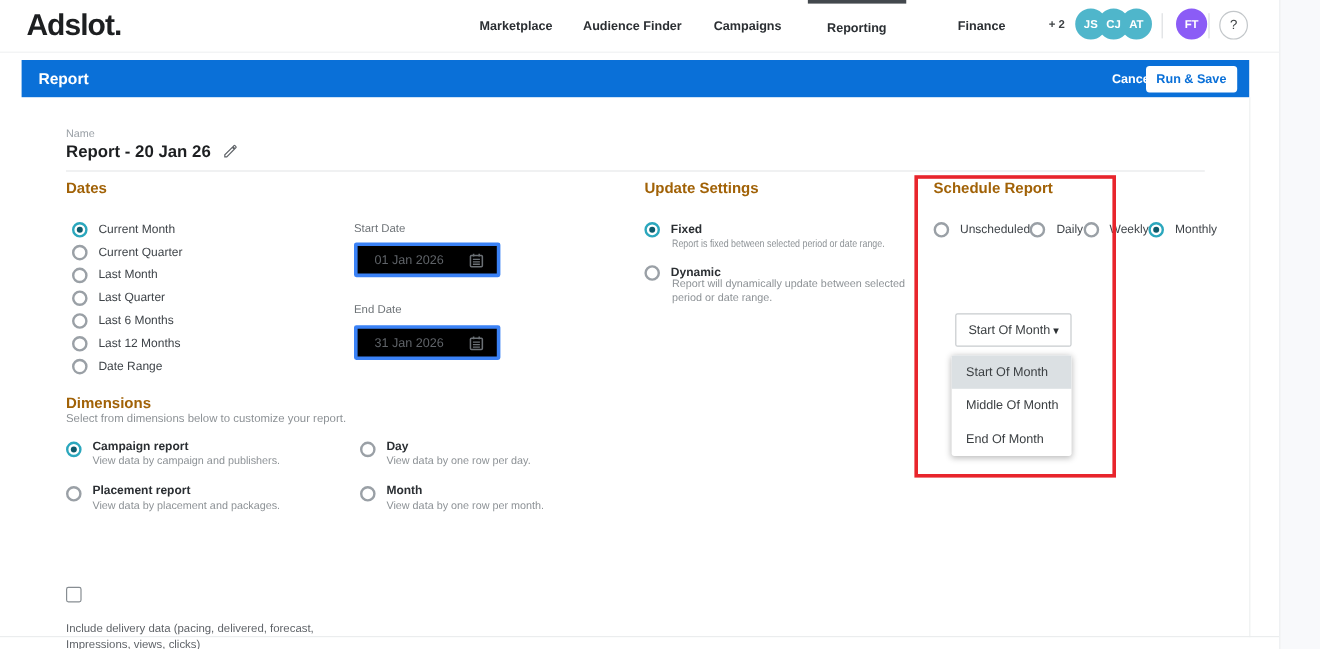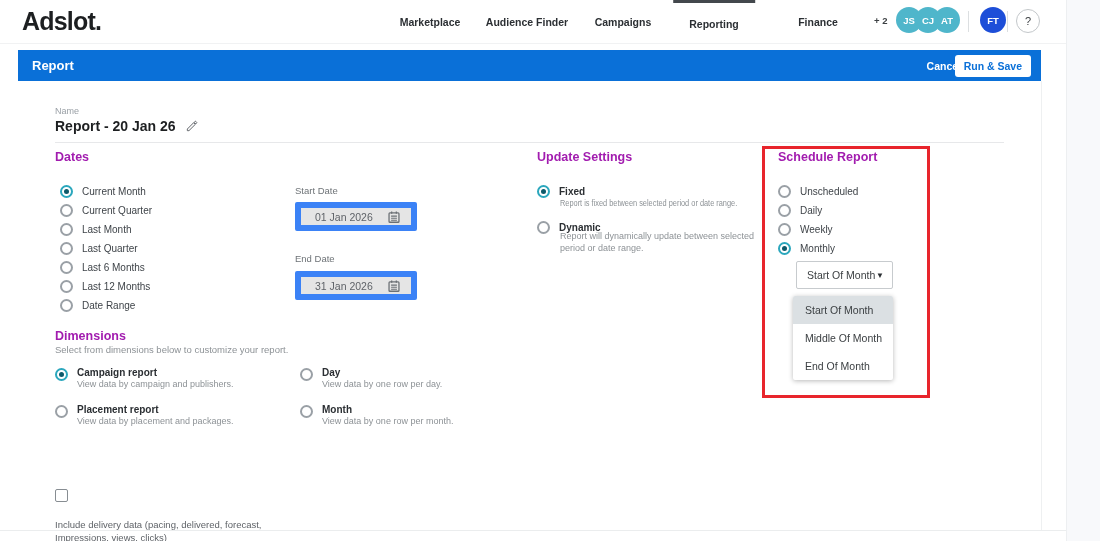--- a/index.html
+++ b/index.html
@@ -10,64 +10,64 @@
 
   
   .topnav { left:0; top:0; width:1066px; height:44px; background:#fff; border-bottom:1px solid #f1f2f3; }
   .logo { left:22px; top:7px; font-size:25px; font-weight:bold; letter-spacing:-0.8px; color:#1d1f21; }
   .navitem { top:0; height:44px; display:flex; align-items:center; padding:0 16px;
              transform:translateX(-50%); font-size:10.5px; font-weight:bold; color:#2b2f33; cursor:pointer;text-align:center; }
   .navitem.active { border-top:3px solid #43484d; }
   .plus2 { left:874px; top:15px; font-size:9.5px; font-weight:bold; color:#3c4043; }
   .av { top:7px; width:26px; height:26px; border-radius:50%; background:#4fb6cb; color:#fff;
         display:flex; align-items:center; justify-content:center; font-size:9.5px; font-weight:bold; }
-  .av.dark { background:#1d4ed8; }
+  .av.dark { background:#8b5cf6; }
   .navdiv { top:11px; width:1px; height:21px; background:#dcdfe1; }
   .helpbtn { left:1016px; top:9px; width:24px; height:24px; border-radius:50%; border:1px solid #c3c7ca;
              display:flex; align-items:center; justify-content:center; font-size:11px; color:#3c4043; background:#fff; }
 
   
   .bluebar { left:18px; top:50px; width:1023px; height:31px; background:#0a70d8; display:flex; align-items:center; }
   .bluetitle { margin-left:14px; color:#fff; font-size:13px; font-weight:bold; }
   .cancelbtn { position:absolute; right:80px; color:#fff; font-size:10.5px; font-weight:bold; background:none; border:none; cursor:pointer; font-family:inherit; }
   .runbtn { position:absolute; right:10px; background:#fff; color:#0a70d8; font-size:10.5px; font-weight:bold;
             border:none; border-radius:3px; padding:5px 9px; cursor:pointer; font-family:inherit; }
 
   
   .namelabel { left:55px; top:106px; font-size:9px; color:#9aa0a6; }
   .namerow { left:55px; top:118px; display:flex; align-items:center; gap:9px; }
   .namevalue { font-size:14px; font-weight:bold; color:#1d1f21; }
   .pencil { width:14px; height:14px; }
   .divider { left:55px; top:142px; width:949px; height:1px; background:#e7e8ea; }
 
   
-  .h2 { font-size:12.5px; font-weight:bold; color:#a21caf; }
+  .h2 { font-size:12.5px; font-weight:bold; color:#a16207; }
   .radio-row { display:flex; align-items:center; gap:9px; height:19px; cursor:pointer; }
   .radio { width:13px; height:13px; border-radius:50%; border:2px solid #9aa0a6; background:#fff; flex:0 0 13px; position:relative; }
   .radio.sel { border-color:#2ba7bd; }
   .radio.sel::after { content:''; position:absolute; left:2px; top:2px; width:5px; height:5px; border-radius:50%; background:#0d5a6b; }
   .rlabel { font-size:10px; color:#3f4449; }
   .blabel { font-size:10px; font-weight:bold; color:#2b2f33; }
   .desc { font-size:9px; color:#8d9296; line-height:12px; }
 
   .dates-head { left:55px; top:150px; }
   .dates-list { left:60px; top:182px; display:flex; flex-direction:column; }
 
   .field-label { font-size:9.5px; color:#6e7377; }
-  .dateinput { width:122px; height:29px; background:#e5e5e5; border:6px solid #3b82f6; border-radius:2px;
+  .dateinput { width:122px; height:29px; background:#000000; border:3px solid #3b82f6; border-radius:2px;
                display:flex; align-items:center; padding:0 10px 0 14px; cursor:default; }
   .dateinput .val { font-size:10.5px; color:#5f6368; flex:1; }
   .calicon { width:14px; height:14px; }
 
   .us-head { left:537px; top:150px; }
   .fixed-desc { left:560px; top:197px; white-space:nowrap; transform:scaleX(.82); transform-origin:0 50%; }
   .dyn-desc { left:560px; top:230px; width:212px; }
 
   .sr-head { left:778px; top:150px; }
-  .sr-list { left:778px; top:182px; display:flex; flex-direction:column; }
+  .sr-list { left:778px; top:182px; display:flex; flex-direction:row; }
   .selectbox { left:796px; top:261px; width:97px; height:28px; background:#fff; border:1px solid #c7cbce; border-radius:2px;
                display:flex; align-items:center; padding:0 8px 0 10px; cursor:pointer; }
   .selectbox .val { font-size:10.5px; color:#3c4043; flex:1; }
   .caret { font-size:8px; color:#2b2f33; }
   .menu { left:793px; top:296px; width:100px; background:#fff; border-radius:2px;
           box-shadow:0 1px 5px rgba(0,0,0,.28); overflow:hidden; }
   .menu .opt { height:28px; display:flex; align-items:center; padding-left:12px; font-size:10.5px; color:#3c4043; cursor:pointer; }
   .menu .opt.hl { background:#dbe0e3; }
 
   .redbox { left:762px; top:146px; width:168px; height:252px; border:3px solid #e8252c; pointer-events:none; }

